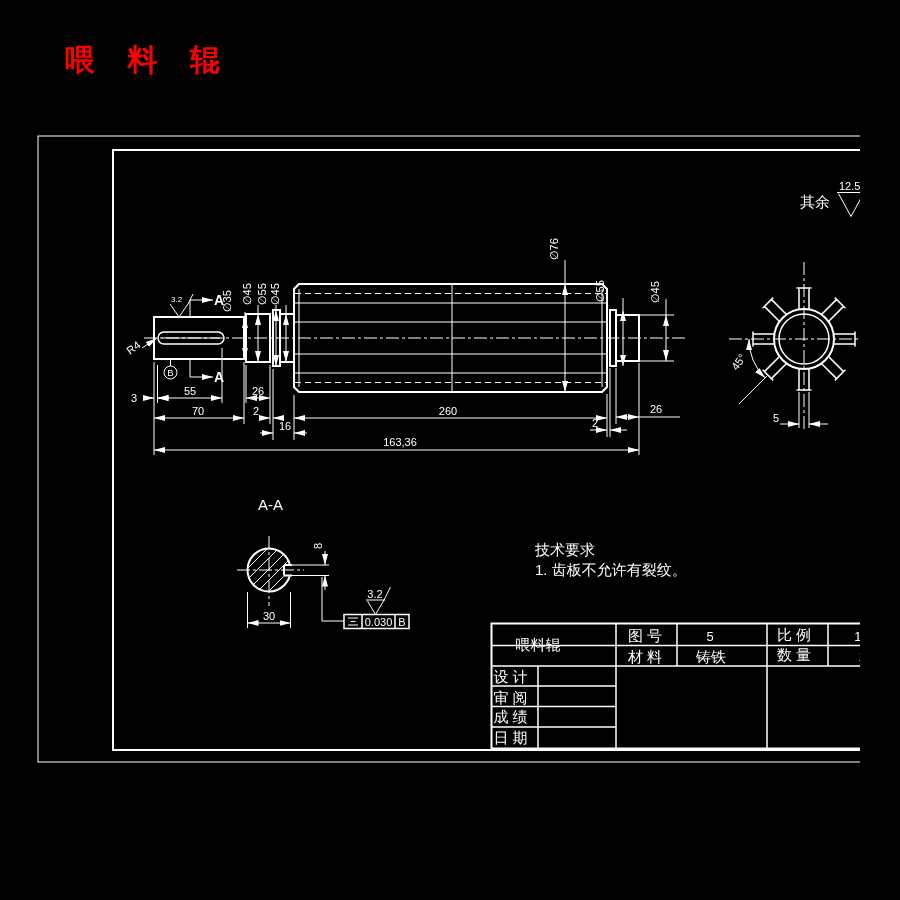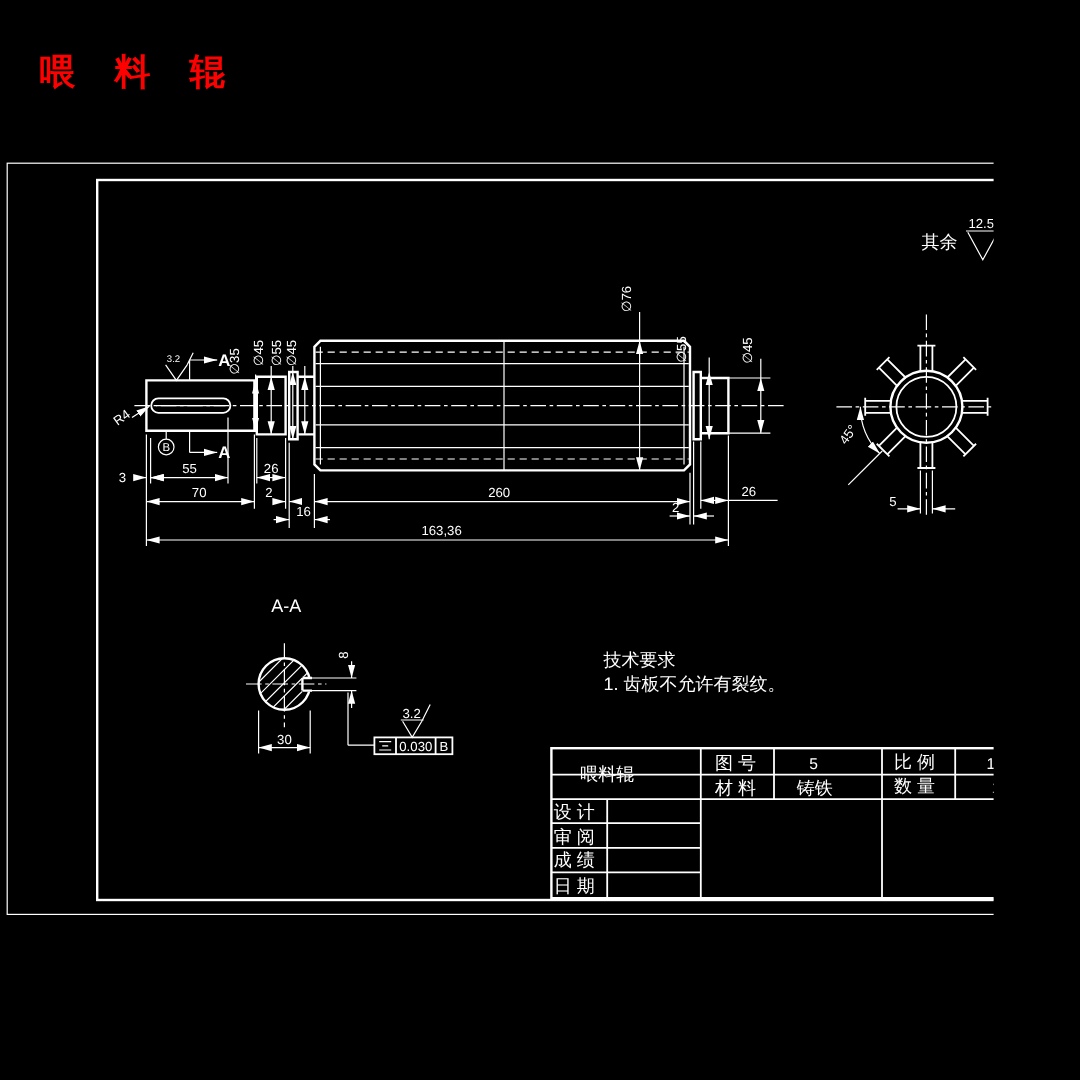--- a/index.html
+++ b/index.html
@@ -1,17 +1,17 @@
 <!DOCTYPE html>
 <html><head>
 <meta charset="utf-8">
 <style>
   html,body{margin:0;padding:0;background:#000;}
   #stage{position:relative;width:828px;height:900px;background:#000;overflow:hidden;
-         font-family:"Liberation Sans", sans-serif;}
+         font-family:"Liberation Sans", sans-serif;margin-left:32px;}
   svg{position:absolute;left:0;top:0;}
   .s1{stroke:#fff;stroke-width:1;fill:none;}
   .s15{stroke:#fff;stroke-width:1.5;fill:none;}
   .s2{stroke:#fff;stroke-width:2;fill:none;}
   .dim{stroke:#fff;stroke-width:1;fill:none;}
   .dash{stroke:#fff;stroke-width:1;fill:none;stroke-dasharray:6 4;}
   .cl{stroke:#fff;stroke-width:1;fill:none;stroke-dasharray:13 3 3 3;}
   text{fill:#fff;font-family:"Liberation Sans", sans-serif;}
   .t8{font-size:8px;} .t9{font-size:9.5px;} .t11{font-size:11px;}
   .t13{font-size:13px;} .t14{font-size:14px;font-weight:bold;} .t15{font-size:15px;}

